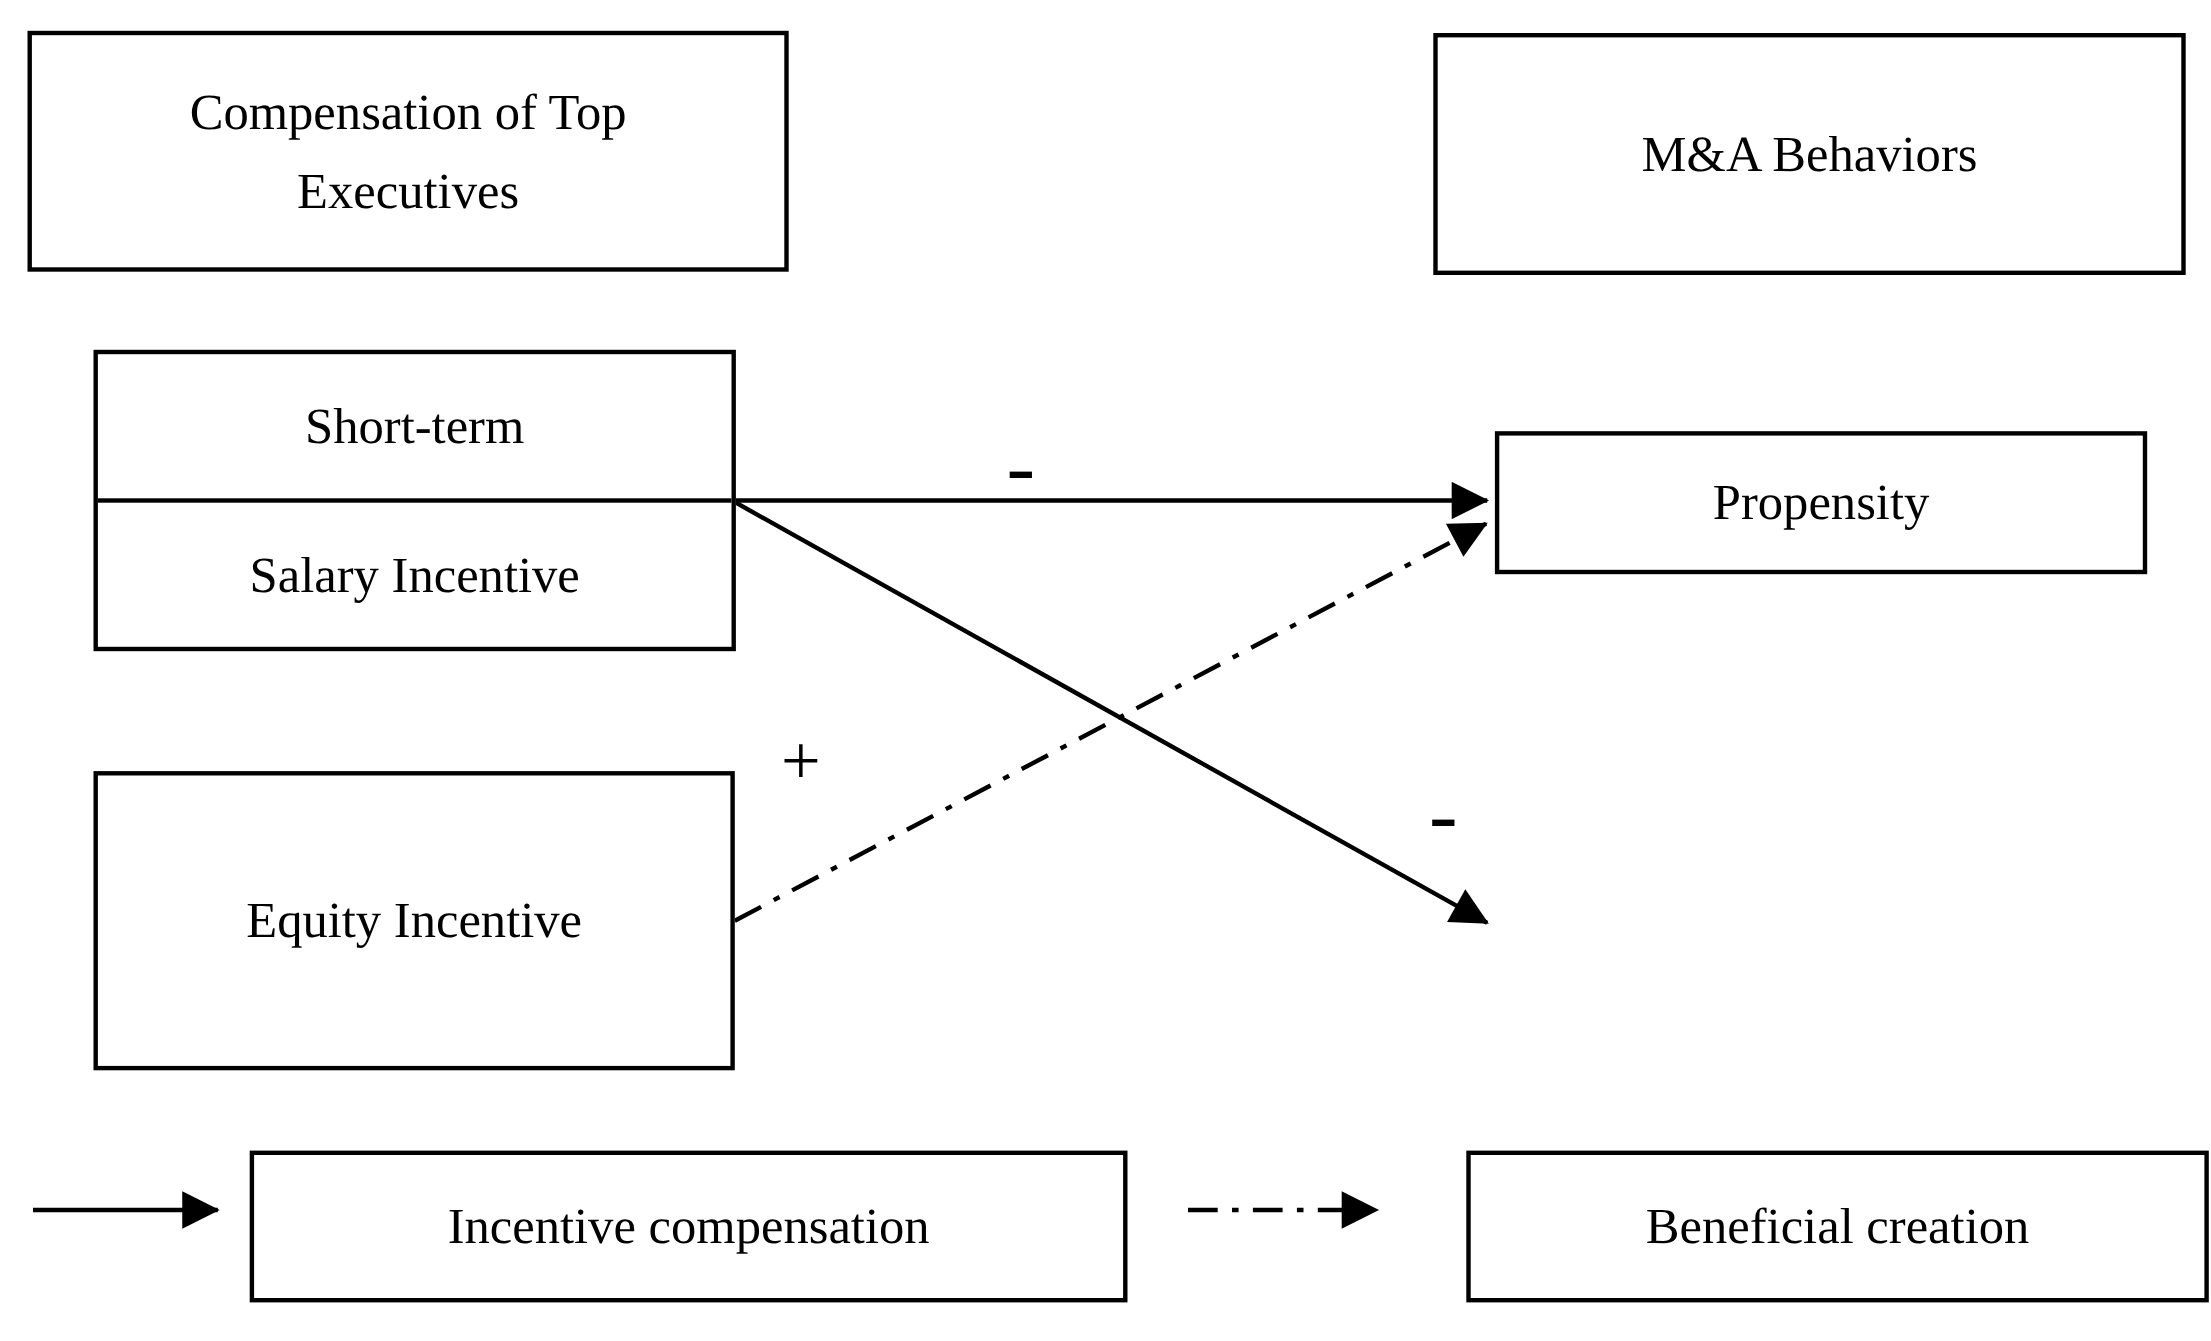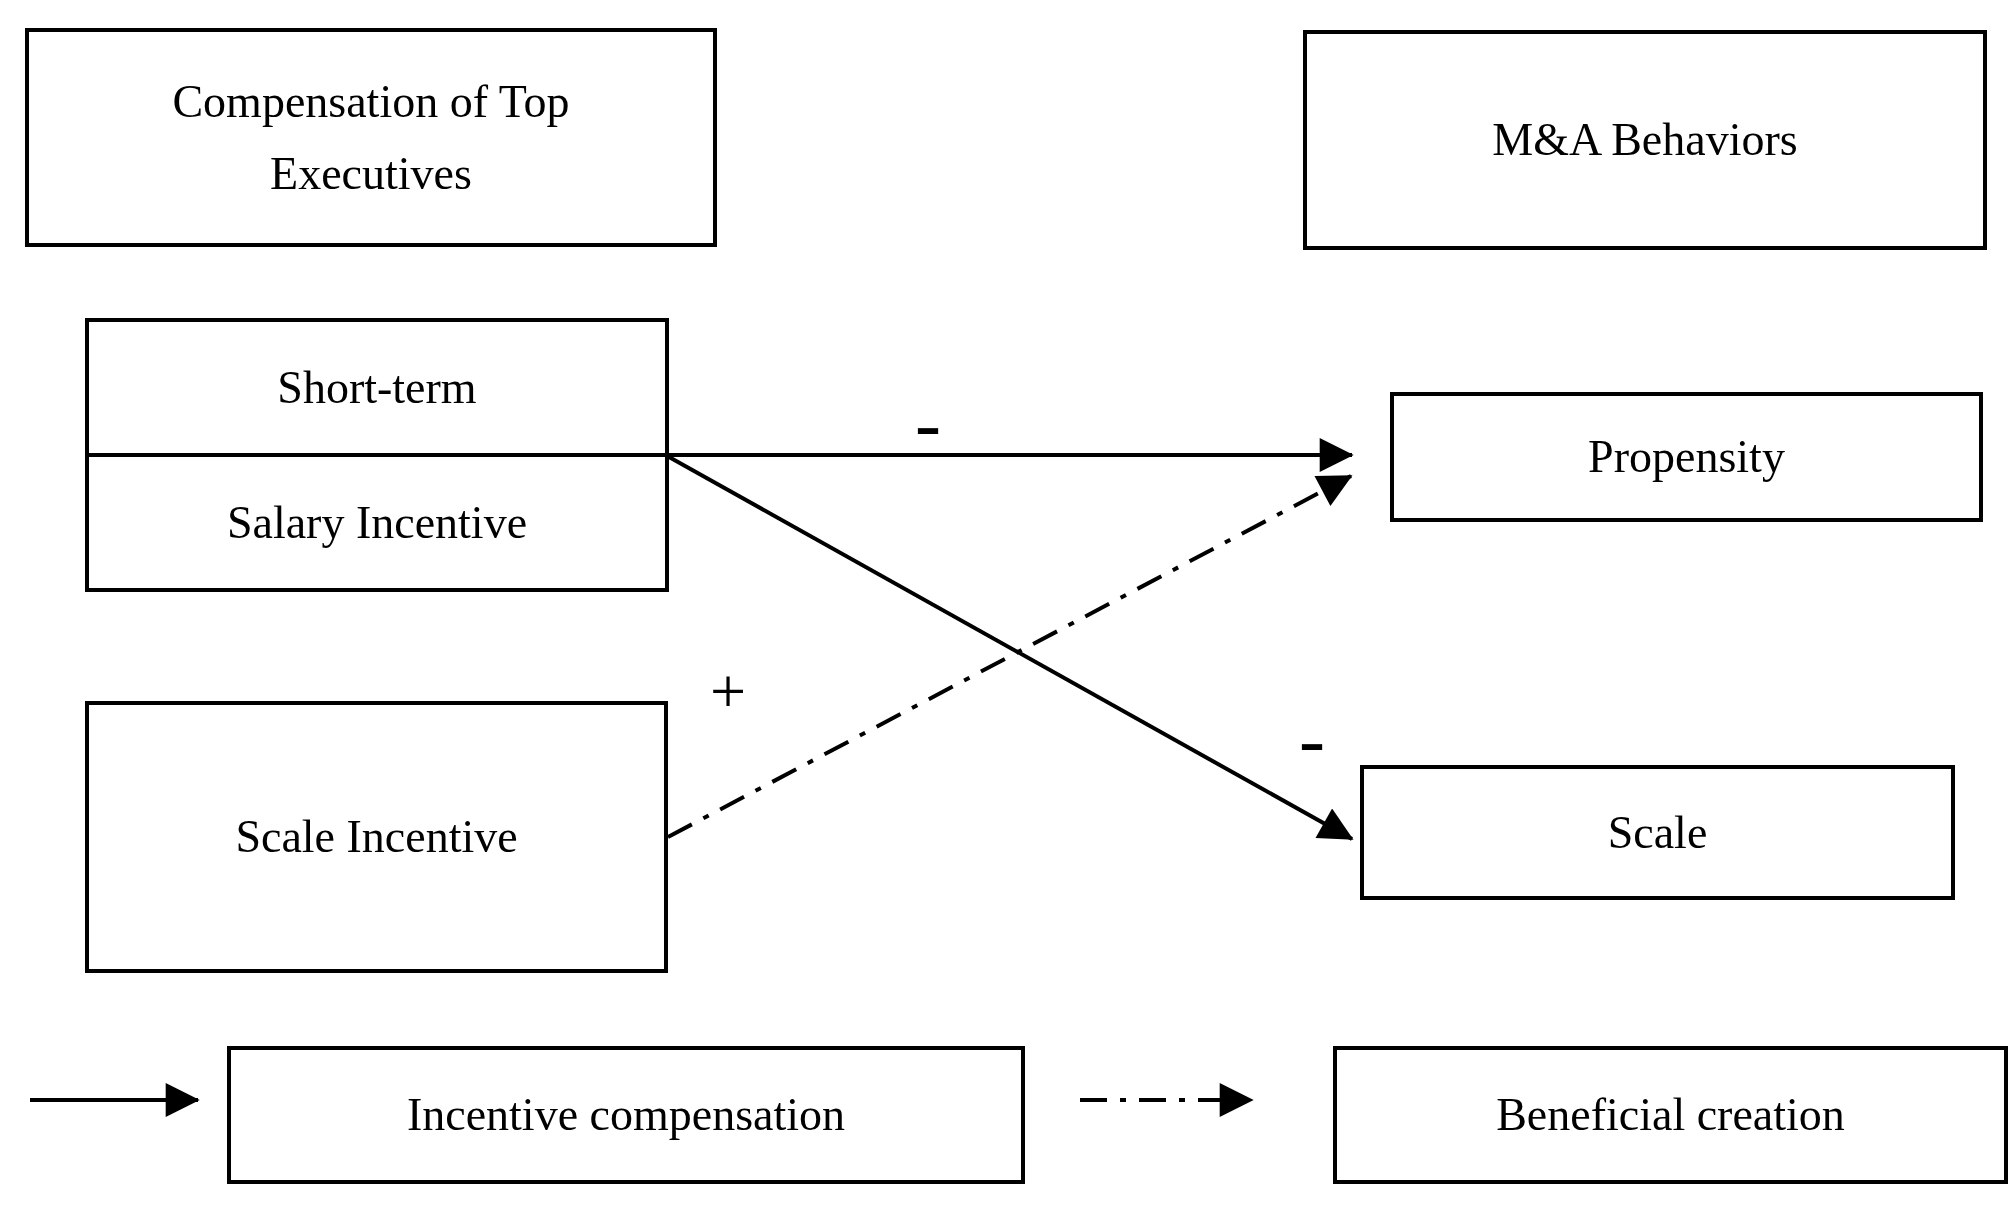--- a/index.html
+++ b/index.html
@@ -54,21 +54,21 @@
     align-items: center;
     justify-content: center;
   }
   .cell + .cell {
     border-top: 4px solid #000000;
   }
   #box-compensation { left: 25px;  top: 28px;  width: 692px; height: 219px; padding: 0 50px; }
   #box-ma           { left: 1303px; top: 30px; width: 684px; height: 220px; }
   #box-short        { left: 85px;  top: 318px; width: 584px; height: 274px; }
   #box-long         { left: 85px;  top: 701px; width: 583px; height: 272px; }
-  #box-propensity   { left: 1359px; top: 392px; width: 593px; height: 130px; margin-left: 31px; }
+  #box-propensity   { left: 1359px; top: 392px; width: 593px; height: 130px; }
   #box-scale        { left: 1360px; top: 765px; width: 595px; height: 135px; }
   #box-legend-comp  { left: 227px; top: 1046px; width: 798px; height: 138px; }
   #box-legend-crea  { left: 1285px; top: 1046px; width: 675px; height: 138px; margin-left: 48px; }
   .sign {
     position: absolute;
     transform: translate(-50%, -50%);
     font-family: "Liberation Serif", serif;
     color: #000000;
     line-height: 1;
   }
@@ -108,31 +108,28 @@
     <div class="cell">
       <span>Short-term</span>
     </div>
     <div class="cell">
       <span>Salary Incentive</span>
     </div>
   </div>
 
   <div class="box split" id="box-long">
     <div class="cell">
-      <span>Scale Incentive</span>
+      <span>Equity Incentive</span>
     </div>
   </div>
 
   <div class="box" id="box-propensity">
     <span>Propensity</span>
   </div>
 
-  <div class="box" id="box-scale">
-    <span>Scale</span>
-  </div>
 
   <span class="sign sign-minus" id="sign-salary-propensity">-</span>
   <span class="sign sign-plus" id="sign-equity-propensity">+</span>
   <span class="sign sign-minus" id="sign-salary-scale">-</span>
 
   <div class="box" id="box-legend-comp">
     <span>Incentive compensation</span>
   </div>
 
   <div class="box" id="box-legend-crea">

